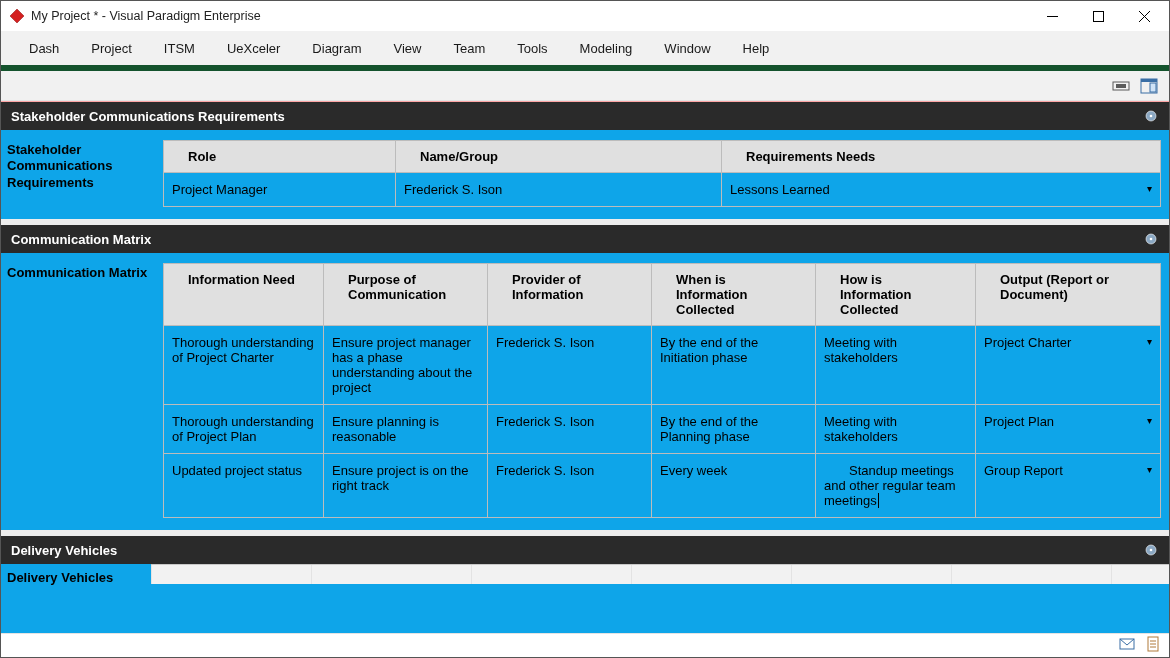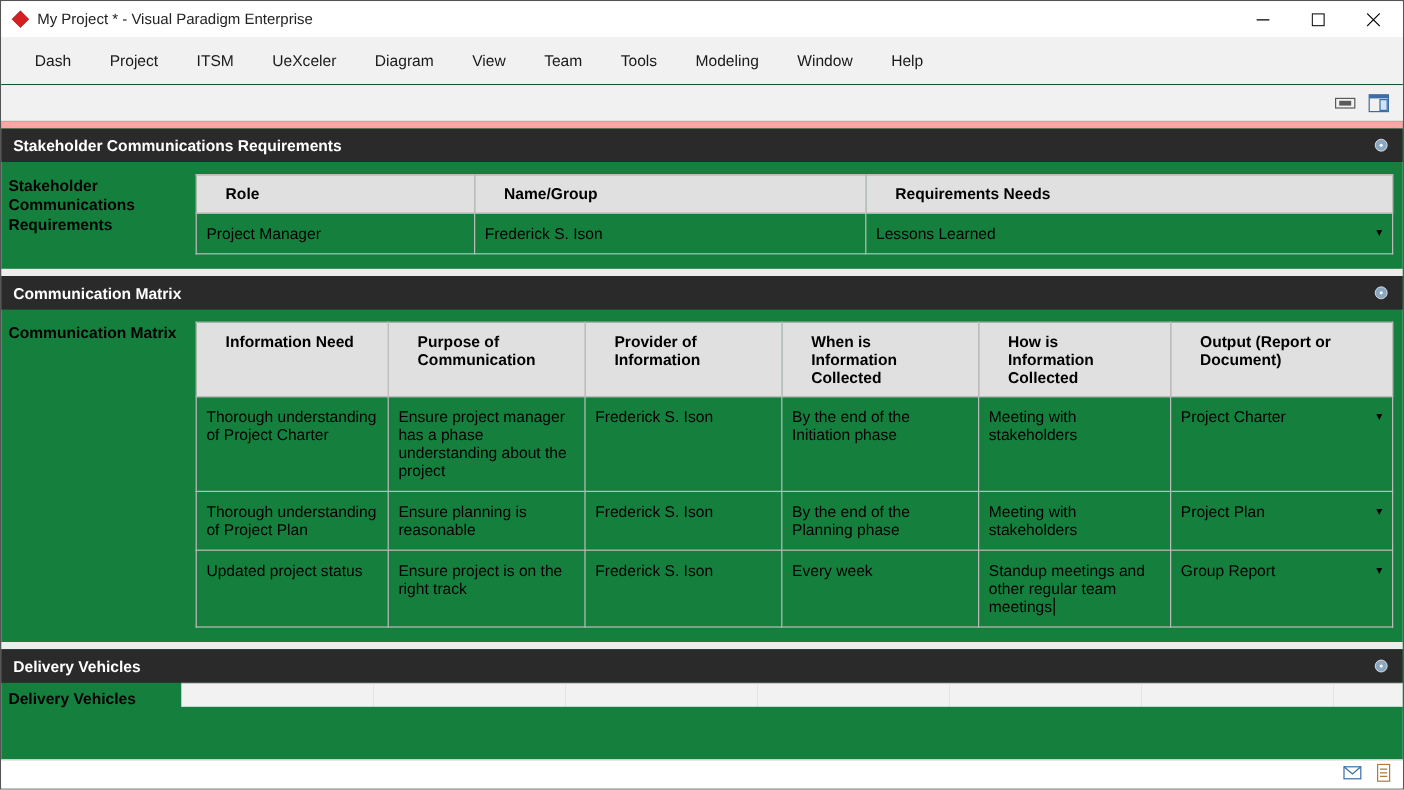--- a/index.html
+++ b/index.html
@@ -5,58 +5,58 @@
   * { box-sizing: border-box; margin: 0; padding: 0; }
   html, body { width: 1170px; height: 658px; font-family: "Segoe UI", Tahoma, sans-serif; font-size: 13px; background: #fff; color: #000; overflow: hidden; }
   .window { width: 1170px; height: 658px; border: 1px solid #555; display: flex; flex-direction: column; background: #fff; }
   .titlebar { height: 30px; display: flex; align-items: center; padding: 0 2px 0 8px; background: #fff; }
   .app-icon { width: 16px; height: 16px; margin-right: 6px; position: relative; }
   .app-icon svg { width: 16px; height: 16px; }
   .titlebar-text { flex: 1; font-size: 12.5px; color: #222; }
   .win-btns { display: flex; }
   .win-btn { width: 46px; height: 30px; display: flex; align-items: center; justify-content: center; }
   .win-btn svg { width: 11px; height: 11px; stroke: #000; stroke-width: 1; fill: none; }
-  .menubar { height: 40px; background: #f1f1f1; display: flex; align-items: center; padding: 0 12px; gap: 0; border-bottom: 1px solid #14532d;}
+  .menubar { height: 40px; background: #f1f1f1; display: flex; align-items: center; padding: 0 12px; gap: 0; border-bottom: 6px solid #14532d;}
   .menubar .menu-item { padding: 0 16px; height: 26px; display: flex; align-items: center; color: #1a1a1a; font-size: 13px; }
   .breadcrumbbar { height: 30px; background: #f1f1f1; display: flex; align-items: center; padding: 0 8px 0 10px; border-bottom: 1px solid #e3e3e3; }
   .crumb { height: 24px; display: flex; align-items: center; padding: 0 18px 0 10px; color: #4d6b8a; font-size: 14px; position: relative; }
   .crumb:first-child { padding-left: 6px; }
   .crumb::after {
     content: ""; position: absolute; right: -10px; top: 0; width: 0; height: 0;
     border-top: 12px solid transparent; border-bottom: 12px solid transparent; border-left: 10px solid #c9c9c9;
   }
   .crumb::before {
     content: ""; position: absolute; right: -9px; top: 0; width: 0; height: 0;
     border-top: 12px solid transparent; border-bottom: 12px solid transparent; border-left: 10px solid #f1f1f1; z-index: 1;
   }
   .crumb.last::after, .crumb.last::before { display: block; }
   .crumb-wrap { display: flex; border: 1px solid #c9c9c9; border-radius: 2px; height: 24px; overflow: visible; }
   .bc-space { flex: 1; }
   .bc-icon { width: 24px; height: 24px; display: flex; align-items: center; justify-content: center; margin-left: 4px; }
   .bc-icon svg { width: 18px; height: 18px; }
-  .content { flex: 1; overflow: auto; background: #15803d; border-top: 6px solid #fca5a5;}
+  .content { flex: 1; overflow: auto; background: #0ea5e9; border-top: 1px solid #fca5a5;}
   .section-head {
     background: #2a2a2a; color: #fff; font-weight: bold; font-size: 13px;
     padding: 6px 10px; display: flex; align-items: center; justify-content: space-between;
   }
   .pin { width: 16px; height: 16px; display: flex; align-items: center; justify-content: center; }
   .pin svg { width: 12px; height: 12px; }
   .section-body { display: flex; padding: 10px 8px 12px 6px; gap: 6px; }
   .section-label { width: 150px; font-weight: bold; font-size: 13px; line-height: 1.25; color: #000; padding-top: 2px; }
   .tbl { flex: 1; border: 1px solid #bcbcbc; border-collapse: collapse; width: 100%; }
   .tbl th { background: #e0e0e0; text-align: left; font-weight: bold; padding: 8px 24px; border: 1px solid #bcbcbc; font-size: 13px; vertical-align: top;}
   .tbl td { padding: 9px 8px; border: 1px solid #bcbcbc; font-size: 13px; vertical-align: top; position: relative; }
   .dd-arrow { position: absolute; right: 8px; top: 10px; font-size: 10px; color: #000;}
   .gap-strip { height: 6px; background: #ededed; }
   .dv-body { display:flex; align-items:flex-start; }
   .dv-label { width: 150px; font-weight: bold; font-size: 13px; padding: 6px 6px; }
   .dv-grid { flex:1; height: 20px; background: repeating-linear-gradient(to right, #e3e3e3 0, #e3e3e3 1px, #f2f2f2 1px, #f2f2f2 160px); border-top:1px solid #c8c8c8;}
   .statusbar { height: 24px; background: #fff; display:flex; align-items:center; justify-content:flex-end; padding: 0 8px; gap: 10px; border-top:1px solid #e3e3e3;}
   .statusbar svg { width: 16px; height: 16px; }
-  .cursor-caret { border-right: 1px solid #000; padding-right:1px; }
+  .cursor-caret { border-right: 1px solid #000; padding-right:1px;margin-left:25px; }
 </style>
 </head>
 <body>
 
 <div class="window">
 
   <div class="titlebar">
     <span class="app-icon">
       <svg viewBox="0 0 16 16">
           <polygon points="8,1 15,8 8,15 1,8" fill="#d42020" stroke="#8a0d0d" stroke-width="0.5"></polygon>

